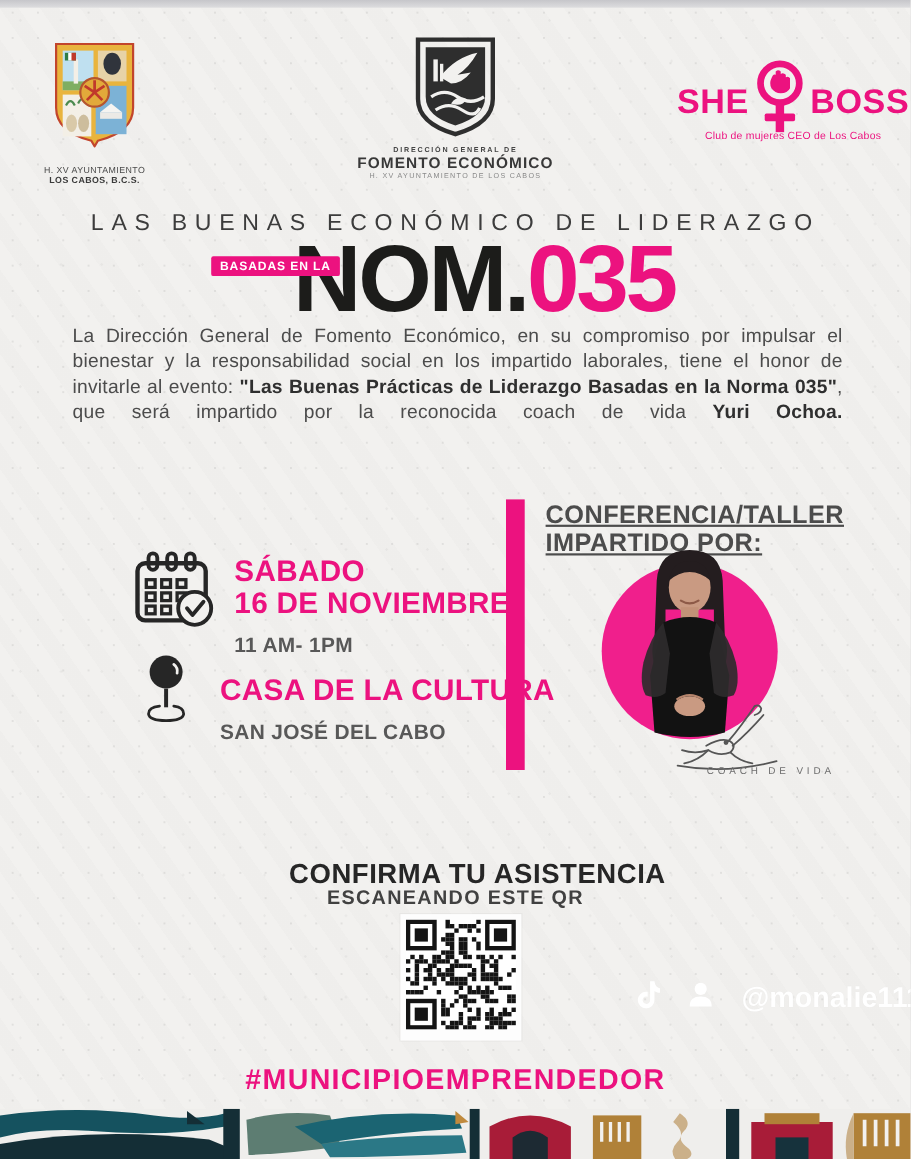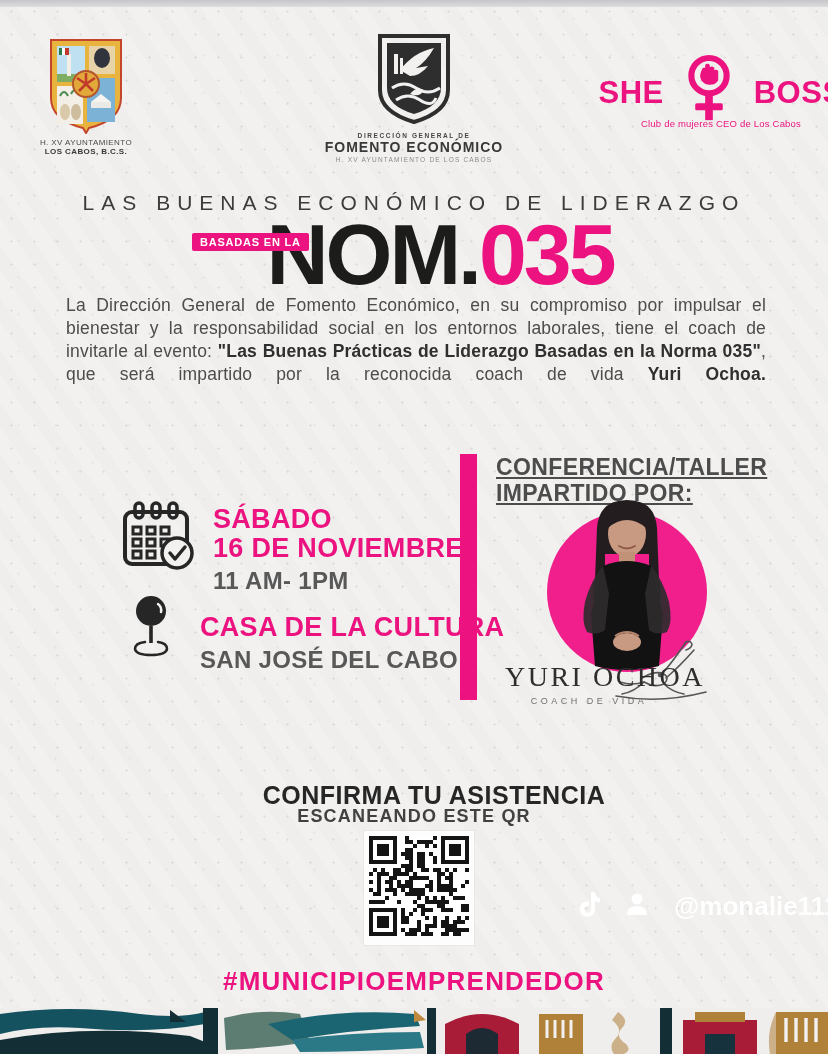--- a/index.html
+++ b/index.html
@@ -11,54 +11,54 @@
       radial-gradient(rgba(120,120,118,.14) 1px, transparent 1.4px),
       radial-gradient(rgba(150,150,148,.10) 1px, transparent 1.3px),
       repeating-linear-gradient(55deg, rgba(0,0,0,.012) 0 14px, rgba(0,0,0,0) 14px 30px);
     background-size:23px 23px, 37px 37px, auto;
   }
   .topedge{position:absolute;top:0;left:0;width:100%;height:7px;background:linear-gradient(#c6c6ca,#dddddf);}
   .abs{position:absolute;}
   .center{left:0;width:100%;text-align:center;}
   
   .seal-box{left:34px;top:36px;width:104px;text-align:center;}
-  .seal-txt1{font-size:8px;color:#4a4a4a;letter-spacing:.4px;margin-top:0;text-align:center;}
+  .seal-txt1{font-size:8px;color:#4a4a4a;letter-spacing:.4px;margin-top:11px;text-align:center;}
   .seal-txt2{font-size:8px;color:#3a3a3a;font-weight:bold;letter-spacing:.4px;}
   .fomento-box{left:50%;transform:translateX(-50%);top:32px;width:240px;text-align:center;}
   .fom-l1{font-size:6.5px;font-weight:bold;letter-spacing:1.6px;color:#454545;margin-top:2px;}
   .fom-l2{font-size:14px;font-weight:bold;letter-spacing:1px;color:#383838;}
   .fom-l3{font-size:6.5px;letter-spacing:1.2px;color:#8a8a8a;margin-top:1px;}
   .sheboss-box{right:22px;top:56px;width:170px;text-align:center;}
-  .sheboss-row{display:flex;align-items:center;justify-content:center;gap:22px;height:74px;}
+  .sheboss-row{display:flex;align-items:center;justify-content:center;gap:5px;height:74px;}
   .sheboss-word{font-size:31px;font-weight:800;color:#ec127f;letter-spacing:.5px;}
   .sheboss-sub{font-size:9.5px;color:#ec127f;margin-top:-12px;letter-spacing:.2px;}
   
   .kicker{top:191px;font-size:21px;letter-spacing:7px;color:#3c3c3c;font-weight:500;}
   .nomline{top:211px;font-size:86px;font-weight:800;letter-spacing:-3px;line-height:1;padding-left:26px;}
   .nom-black{color:#1c1c1a;}
   .nom-pink{color:#ec127f;}
   .badge{left:192px;top:233px;background:#ec127f;color:#fff;font-size:11px;font-weight:bold;
          letter-spacing:.8px;padding:3px 8px;border-radius:2px;}
   
   .intro{left:66px;top:294px;width:700px;font-size:17.5px;line-height:1.31;color:#4c4c4c;
          text-align:justify;text-align-last:justify;font-weight:500;letter-spacing:.2px;}
   .intro b{color:#2f2f2f;}
   
   .when-box{left:213px;top:505px;}
   .pink-h{font-size:27px;font-weight:800;color:#ec127f;line-height:1.08;letter-spacing:.3px;}
-  .gray-sub{font-size:24px;font-weight:600;color:#585858;margin-top:4px;letter-spacing:.3px;}
+  .gray-sub{font-size:19px;font-weight:600;color:#585858;margin-top:14px;letter-spacing:.3px;}
   .where-box{left:200px;top:613px;}
   
   .pinkbar{left:460px;top:454px;width:17px;height:246px;background:#ec127f;}
   .conf-label{left:496px;top:454px;font-size:23px;font-weight:bold;color:#4c4c4c;line-height:1.15;letter-spacing:.4px;text-decoration:underline;}
   .portrait{left:541px;top:494px;}
   .bird{left:612px;top:630px;}
   .sp-name{left:455px;top:661px;width:300px;text-align:center;
            font-family:"Liberation Serif",serif;font-size:28px;color:#2e2e2e;letter-spacing:2.5px;}
-  .sp-role{left:439px;top:696px;width:300px;text-align:center;font-size:9px;color:#6f6f6f;letter-spacing:3.5px;}
+  .sp-role{left:459px;top:696px;width:300px;text-align:right;font-size:9px;color:#6f6f6f;letter-spacing:3.5px;}
   
   .rsvp-title{top:781px;font-size:25px;font-weight:800;color:#262626;letter-spacing:.5px;padding-left:20px;}
   .rsvp-sub{top:806px;font-size:18px;font-weight:600;color:#414141;letter-spacing:1.2px;}
   .qr-box{left:364px;top:831px;background:#fdfdfd;padding:5px;box-shadow:0 0 0 1px rgba(0,0,0,.03);}
   
   .social{left:578px;top:891px;display:flex;align-items:flex-start;gap:24px;color:#ffffff;
           font-size:26px;font-weight:600;text-shadow:0 0 1px rgba(0,0,0,.05);}
   
   .hashtag{top:966px;font-size:26px;font-weight:800;color:#ec127f;letter-spacing:1.2px;text-align:center;}
   .strip{left:0;bottom:0;width:828px;height:46px;}
@@ -127,21 +127,21 @@
       </span>
       <span class="sheboss-word">BOSS</span>
     </div>
     <div class="sheboss-sub">Club de mujeres CEO de Los Cabos</div>
   </div>
 
   <div class="abs center kicker">LAS BUENAS ECONÓMICO DE LIDERAZGO</div>
   <div class="abs center nomline"><span class="nom-black">NOM.</span><span class="nom-pink">035</span></div>
   <div class="abs badge">BASADAS EN LA</div>
 
-  <div class="abs intro"><span>La Dirección General de Fomento Económico, en su compromiso por impulsar el bienestar y la responsabilidad social en los entornos laborales, tiene el coach de invitarle al evento: </span><b>"Las Buenas Prácticas de Liderazgo Basadas en la Norma 035"</b><span>, que será impartido por la reconocida coach de vida </span><b>Yuri Ochoa.</b></div>
+  <div class="abs intro"><span>La Dirección General de Fomento Económico, en su compromiso por impulsar el bienestar y la responsabilidad social en los impartido laborales, tiene el honor de invitarle al evento: </span><b>"Las Buenas Prácticas de Liderazgo Basadas en la Norma 035"</b><span>, que será impartido por la reconocida coach de vida </span><b>Yuri Ochoa.</b></div>
 
   <div class="abs" style="left:120px;top:501px;">
     <svg width="76" height="72" viewBox="0 0 76 72">
       <rect x="5" y="11" width="62" height="52" rx="7" fill="none" stroke="#262626" stroke-width="4"></rect>
       <rect x="15" y="2" width="8" height="15" rx="4" fill="none" stroke="#262626" stroke-width="3.5"></rect>
       <rect x="32" y="2" width="8" height="15" rx="4" fill="none" stroke="#262626" stroke-width="3.5"></rect>
       <rect x="49" y="2" width="8" height="15" rx="4" fill="none" stroke="#262626" stroke-width="3.5"></rect>
       <g fill="none" stroke="#262626" stroke-width="3">
         <rect x="13" y="26" width="8" height="7"></rect>
           <rect x="27" y="26" width="8" height="7"></rect>
@@ -218,21 +218,20 @@
         <path d="M30,48 Q44,40 52,44 Q58,48 52,54 Q42,58 32,52 Q20,56 8,52"></path>
         <path d="M50,44 Q62,30 74,12 M54,48 Q68,36 82,20"></path>
         <path d="M74,12 Q78,10 80,14 Q80,18 74,20"></path>
         <path d="M52,54 Q60,62 72,64"></path>
         <path d="M32,52 Q22,62 10,64"></path>
         <circle cx="48" cy="45" r="1.4" fill="#555"></circle>
         <path d="M4,66 Q48,74 94,62"></path>
       </g>
     </svg>
   </div>
-  <div class="abs sp-name">YURI OCHOA</div>
   <div class="abs sp-role">COACH DE VIDA</div>
 
   <div class="abs center rsvp-title">CONFIRMA TU ASISTENCIA</div>
   <div class="abs center rsvp-sub">ESCANEANDO ESTE QR</div>
   <div class="abs qr-box">
       <div id="qr-grid"><svg width="100" height="100" viewBox="0 0 100 100">
           <rect width="100" height="100" fill="#fff"></rect>
           <rect x="0" y="0" width="28" height="28" fill="#141414"></rect>
           <rect x="4" y="4" width="20" height="20" fill="#fff"></rect>
           <rect x="8" y="8" width="12" height="12" fill="#141414"></rect>

